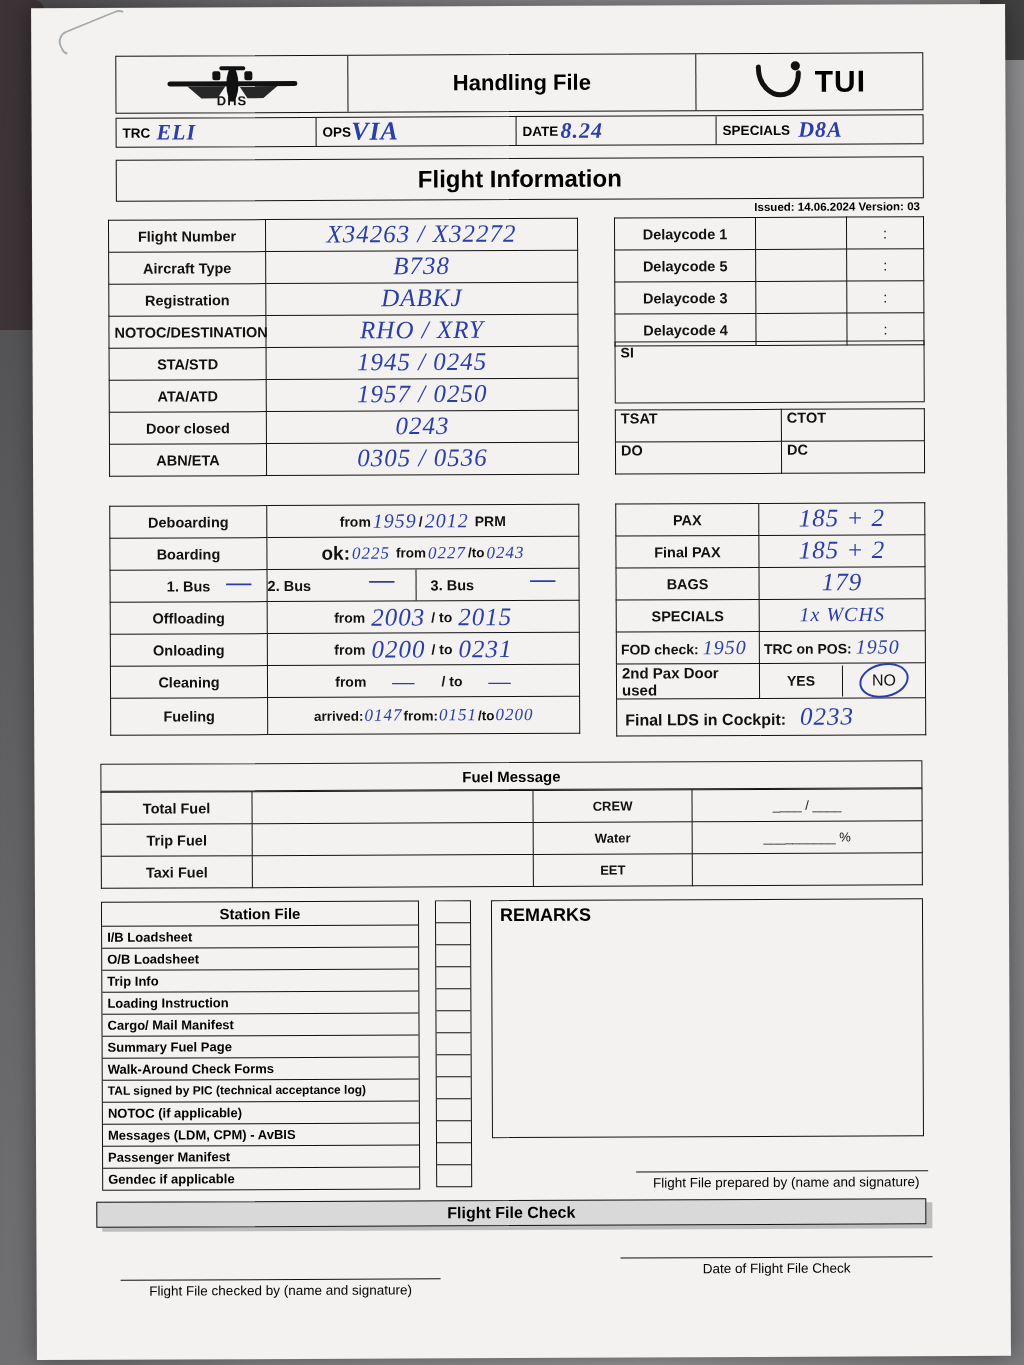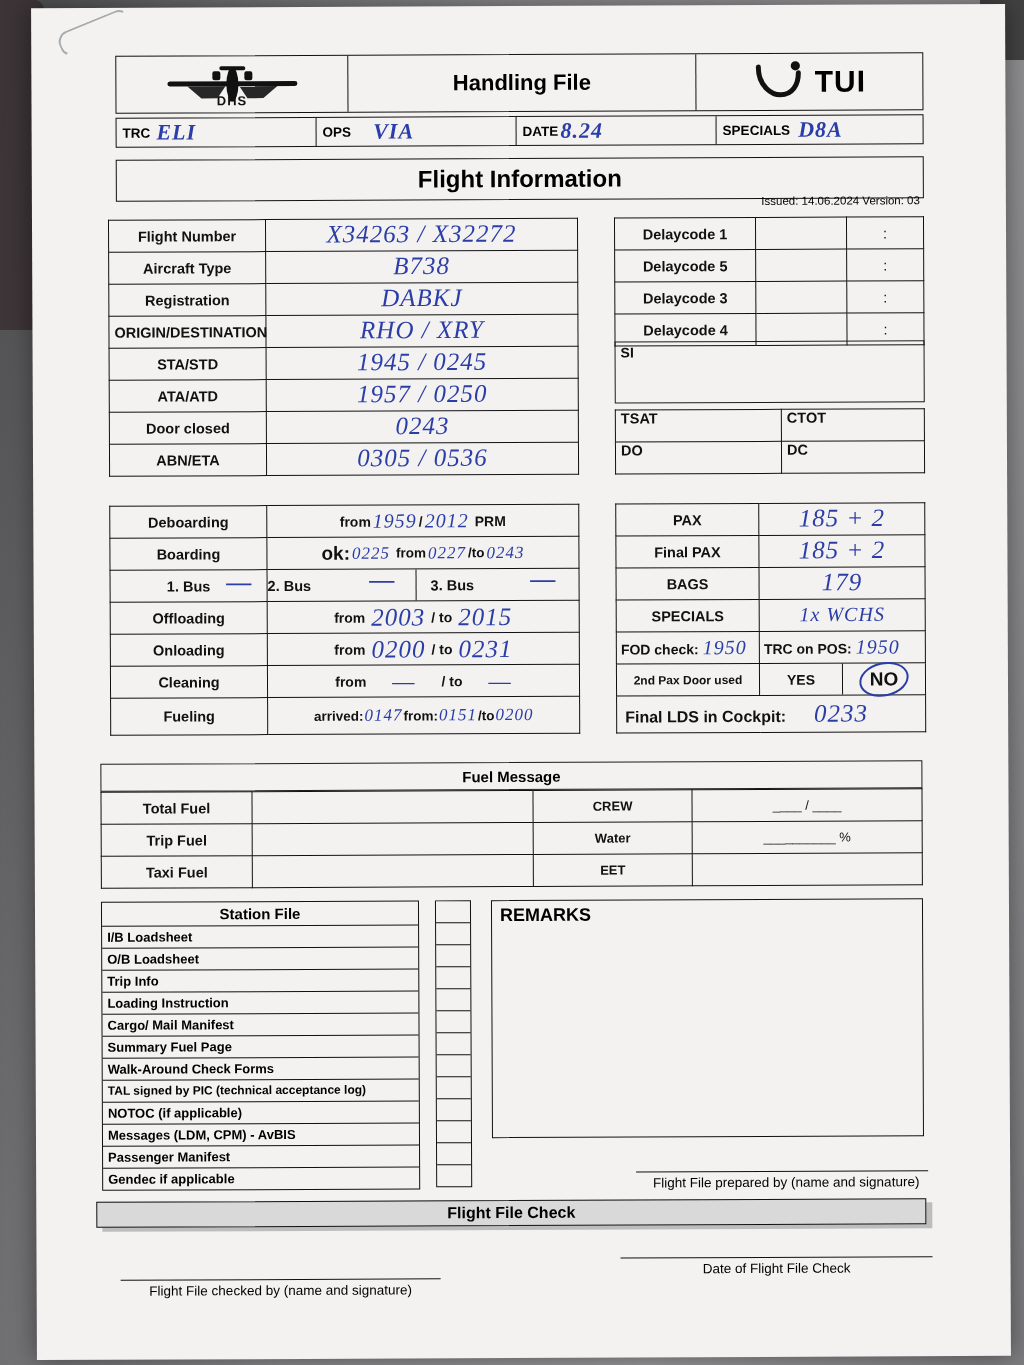--- a/index.html
+++ b/index.html
@@ -48,21 +48,21 @@
   .tuimark{font-size:34px;color:#111;font-weight:bold;line-height:1;}
   .tuitxt{font-size:30px;font-weight:bold;letter-spacing:1px;}
 
   
   .trcrow{position:absolute;left:84px;top:110px;width:808px;height:30px;border:1.6px solid #111;box-sizing:border-box;display:flex;}
   .trcrow .c{border-right:1.6px solid #111;box-sizing:border-box;display:flex;align-items:center;padding-left:6px;font-size:13.5px;font-weight:bold;overflow:hidden;}
   .trcrow .c:last-child{border-right:none;}
 
   
   .fibanner{position:absolute;left:84px;top:152px;width:808px;height:42px;border:1.6px solid #111;box-sizing:border-box;display:flex;align-items:center;justify-content:center;font-size:24px;font-weight:bold;}
-  .issued{position:absolute;right:86px;top:190px;font-size:11.5px;font-weight:normal;}
+  .issued{position:absolute;right:86px;top:196px;font-size:11.5px;font-weight:bold;}
 
   
   table.g{position:absolute;border-collapse:collapse;table-layout:fixed;}
   table.g td{border:1.6px solid #111;font-size:14.5px;padding:0 5px;height:31px;color:#111;}
   td.lb{font-weight:bold;text-align:center;}
   td.lbs{font-weight:bold;text-align:center;font-size:11.5px;}
   td.val{position:relative;}
   .hv{position:absolute;left:8px;top:50%;transform:translateY(-55%);}
   .hv.c{left:50%;transform:translate(-50%,-55%);}
 
@@ -117,21 +117,21 @@
       </div>
     </div>
 
     <div class="trcrow">
       <div class="c" style="flex:0 0 200px;position:relative;">
         <span>TRC</span>
         <span class="hand" style="margin-left:6px;font-size:22px;">ELI</span>
       </div>
       <div class="c" style="flex:0 0 200px;">
         <span>OPS</span>
-        <span class="hand" style="margin-left:22px;font-size:22px;">VIA</span>
+        <span class="hand" style="font-size:26px;">VIA</span>
       </div>
       <div class="c" style="flex:0 0 200px;">
         <span>DATE</span>
         <span class="hand" style="margin-left:2px;font-size:22px;text-align:right;">8.24</span>
       </div>
       <div class="c" style="flex:1;">
         <span>SPECIALS</span>
         <span class="hand" style="margin-left:8px;font-size:22px;">D8A</span>
       </div>
     </div>
@@ -153,21 +153,21 @@
               <span class="hand hv c">B738</span>
             </td>
       </tr>
       <tr>
         <td class="lb">Registration</td>
         <td class="val">
               <span class="hand hv c">DABKJ</span>
             </td>
       </tr>
       <tr>
-        <td class="lbs">ORIGIN/DESTINATION</td>
+        <td class="lbs">NOTOC/DESTINATION</td>
         <td class="val">
               <span class="hand hv c">RHO        /     XRY</span>
             </td>
       </tr>
       <tr>
         <td class="lb">STA/STD</td>
         <td class="val">
               <span class="hand hv c">1945        /    0245</span>
             </td>
       </tr>
@@ -358,35 +358,35 @@
         <td class="val" style="padding-left:4px">
           <span class="b" style="font-size:14px">FOD check:</span>
           <span class="hand sm">1950</span>
         </td>
         <td class="val" style="padding-left:4px">
           <span class="b" style="font-size:14px">TRC on POS:</span>
           <span class="hand sm">1950</span>
         </td>
       </tr>
       <tr>
-        <td style="font-weight:bold;font-size:12px;text-align:center">2nd Pax Door used</td>
+        <td style="font-weight:bold;font-size:15px;">2nd Pax Door used</td>
         <td style="padding:0">
           <div style="display:flex;height:31px;">
             <div style="flex:1;border-right:1.6px solid #111;display:flex;align-items:center;justify-content:center;font-weight:bold;font-size:14px;">YES</div>
-            <div style="flex:1;display:flex;align-items:center;justify-content:center;font-weight:bold;font-size:19px;position:relative;">
+            <div style="flex:1;display:flex;align-items:center;justify-content:center;font-weight:normal;font-size:16px;position:relative;">
               <span>NO</span>
               <span style="position:absolute;left:50%;top:50%;transform:translate(-50%,-50%) rotate(-12deg);width:46px;height:30px;border:2px solid #2b3ea8;border-radius:50%;"></span>
             </div>
           </div>
         </td>
       </tr>
       <tr>
         <td colspan="2" class="val" style="height:36px;padding-left:8px">
           <span class="b" style="font-size:16px">Final LDS in Cockpit:</span>
-          <span class="hand" style="margin-left:24px">0233</span>
+          <span class="hand" style="margin-left:10px">0233</span>
         </td>
       </tr>
     </tbody>
       </table>
 
     <div class="bx" style="left:66px;top:756px;width:822px;height:28px;display:flex;align-items:center;justify-content:center;font-weight:bold;font-size:15px;">Fuel Message</div>
     <table class="g" style="left:66px;top:784px;width:822px;">
       <tbody>
           <tr>
         <td class="lb" style="width:140px;height:25px">Total Fuel</td>

